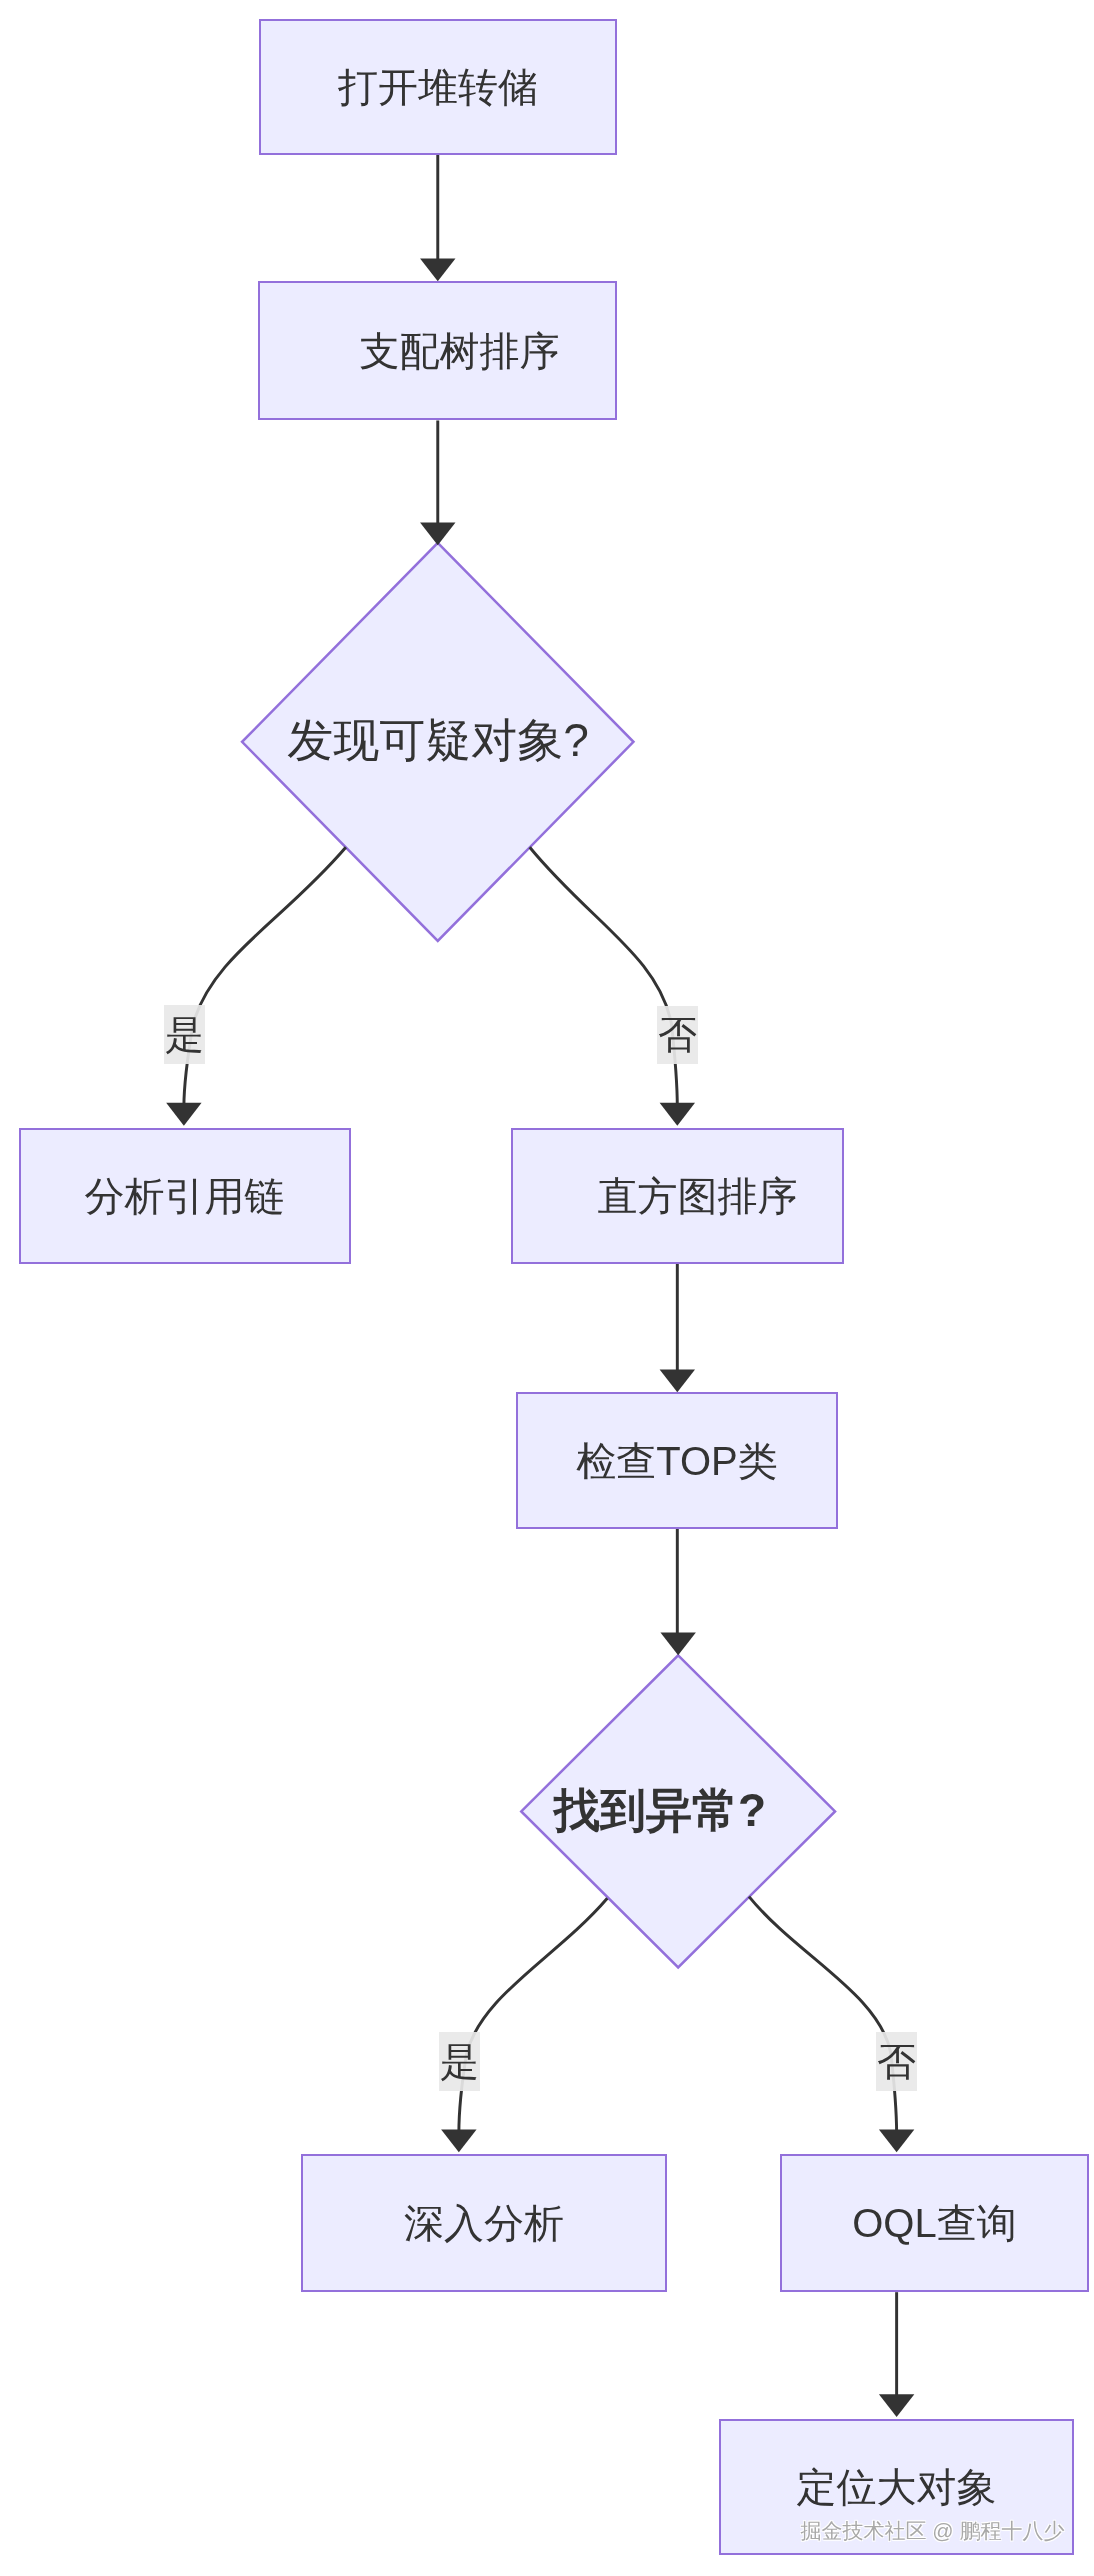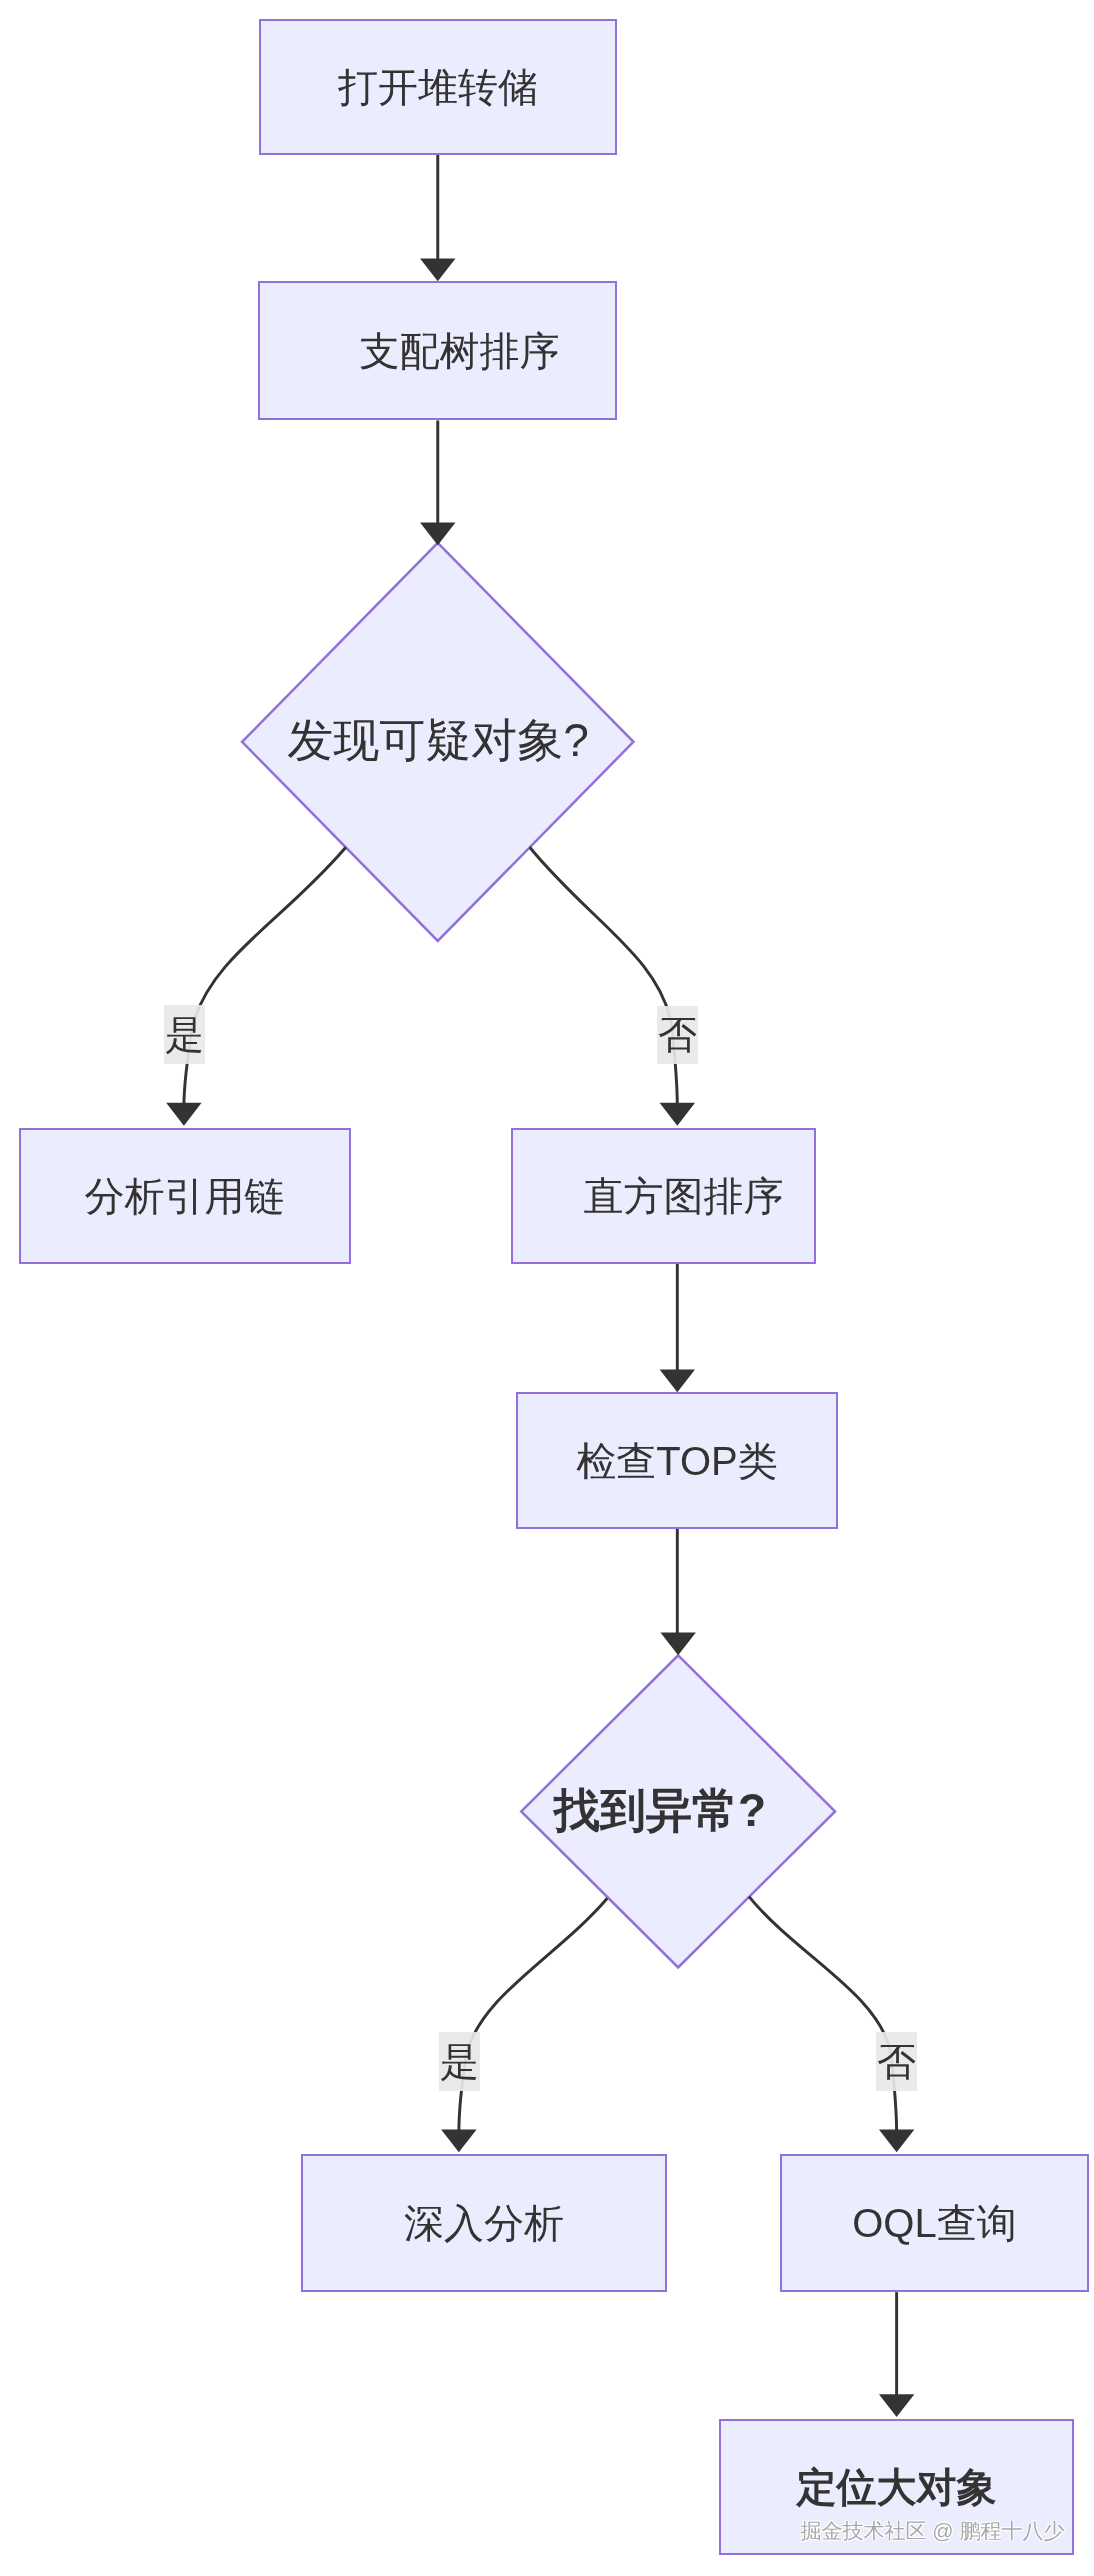--- a/index.html
+++ b/index.html
@@ -94,41 +94,41 @@
   </div>
 
   <div class="diamond-text" style="left:269px; top:699px; width:338px; height:84px;">
     <span>发现可疑对象?</span>
   </div>
 
   <div class="node" style="left:18.6px; top:1128px; width:332px; height:136px;">
     <span>分析引用链</span>
   </div>
 
-  <div class="node" style="left:511px; top:1128px; width:305px; height:136px;padding-left:40px;">
+  <div class="node" style="left:511px; top:1128px; width:333px; height:136px;padding-left:40px;">
     <span>直方图排序</span>
   </div>
 
   <div class="node" style="left:516px; top:1392px; width:322px; height:137px;">
     <span>检查TOP类</span>
   </div>
 
   <div class="diamond-text" style="left:491px; top:1769px; width:338px; height:84px;font-weight:bold;">
     <span>找到异常?</span>
   </div>
 
   <div class="node" style="left:301px; top:2154px; width:366px; height:138px;">
     <span>深入分析</span>
   </div>
 
   <div class="node" style="left:743px; top:2154px; width:309px; height:138px;margin-left:37px;">
     <span>OQL查询</span>
   </div>
 
-  <div class="node" style="left:719px; top:2419px; width:355px; height:136px;font-weight:bold;">
+  <div class="node" style="left:719px; top:2419px; width:355px; height:136px;">
     <span>定位大对象</span>
   </div>
 
   <div class="edge-label" style="left:164px; top:1005px; width:41px; height:59px;">是</div>
   <div class="edge-label" style="left:657px; top:1006px; width:41px; height:58px;">否</div>
   <div class="edge-label" style="left:439px; top:2032px; width:41px; height:59px;">是</div>
   <div class="edge-label" style="left:876px; top:2032px; width:41px; height:59px;">否</div>
 
   <div class="watermark" style="right:29.5px; top:2517px;">掘金技术社区 @ 鹏程十八少</div>
 

